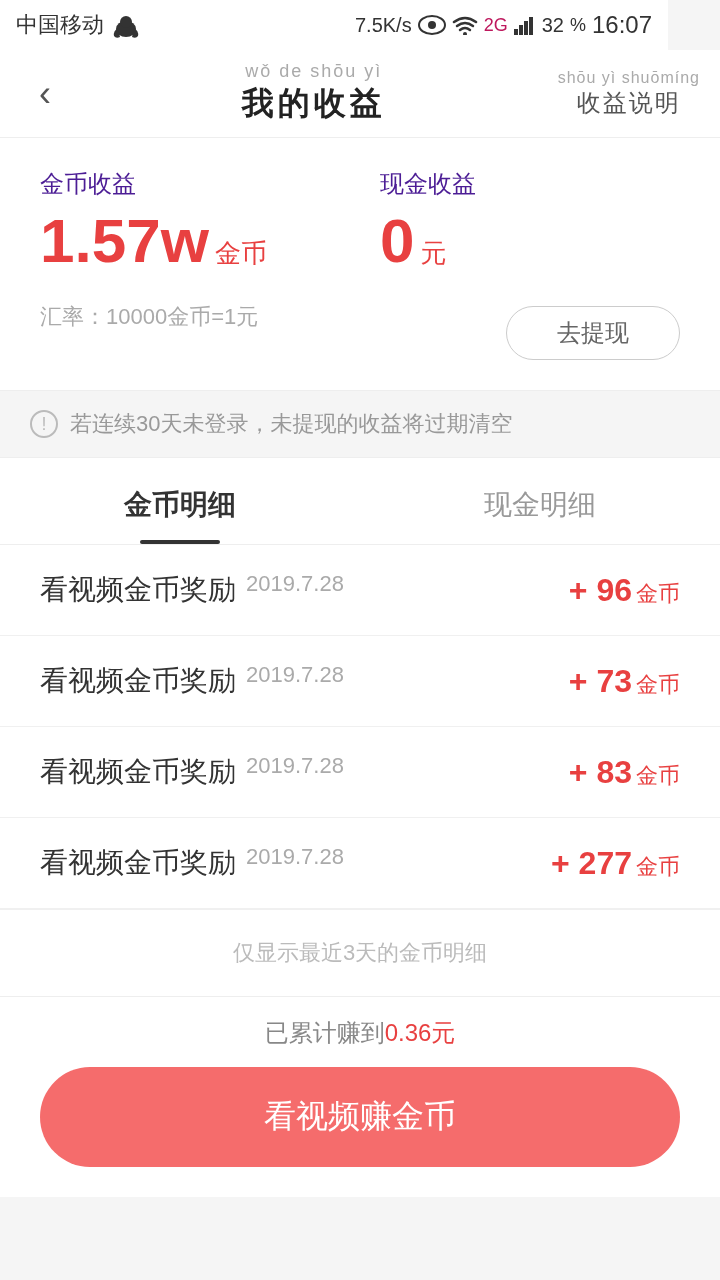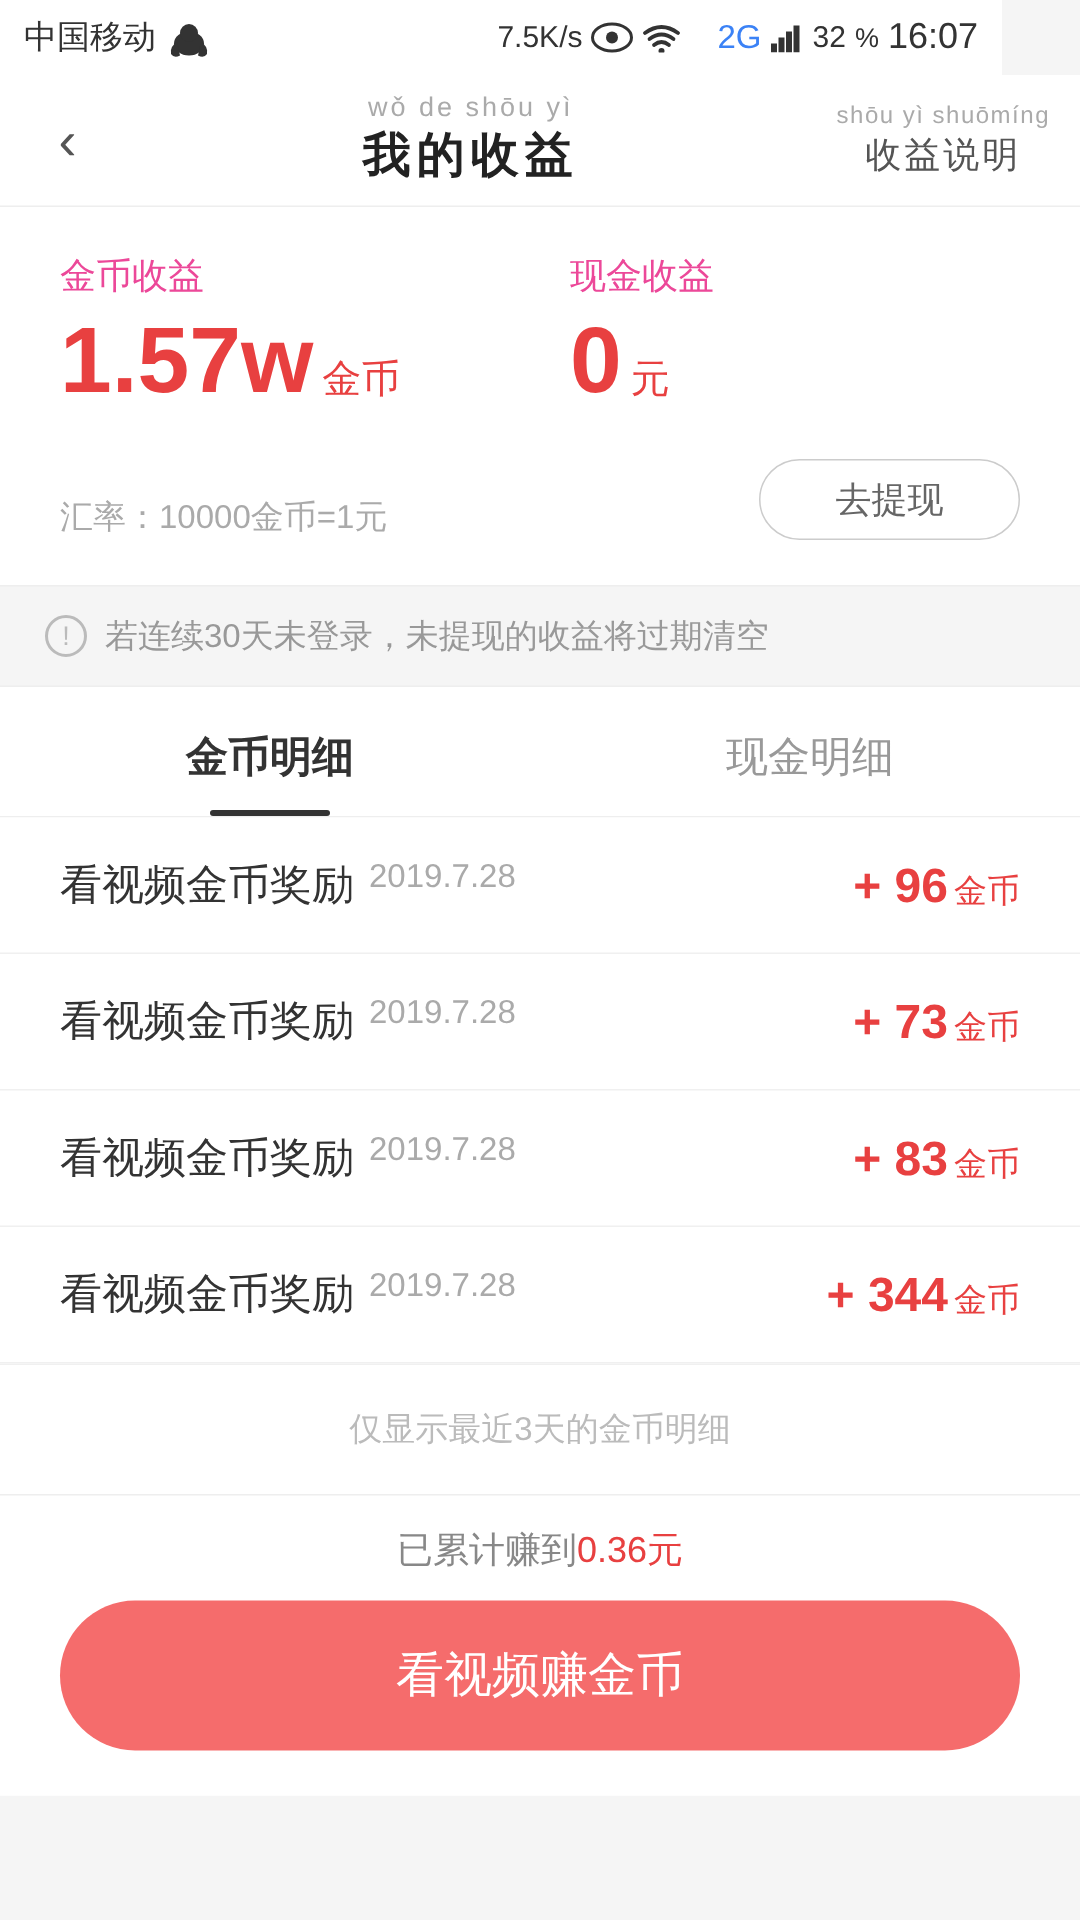--- a/index.html
+++ b/index.html
@@ -81,21 +81,21 @@
       color: #555;
       letter-spacing: 2px;
     }
 
     
     .main-content {
       background: #fff;
     }
     .earnings-label {
       font-size: 24px;
-      color: #ec4899;
+      color: #4c1d95;
       margin-bottom: 10px;
     }
     .earnings-value-row {
       display: flex;
       align-items: baseline;
       gap: 6px;
     }
     .earnings-big-num {
       font-size: 62px;
       font-weight: bold;
@@ -277,21 +277,21 @@
       <ellipse cx="14" cy="11" rx="13" ry="9" fill="none" stroke="#333" stroke-width="2"></ellipse>
       <circle cx="14" cy="11" r="4" fill="#333"></circle>
     </svg>
 
     <svg width="26" height="20" viewBox="0 0 26 20">
       <path d="M2 7 Q13 -1 24 7" fill="none" stroke="#333" stroke-width="2.5" stroke-linecap="round"></path>
       <path d="M5 11 Q13 5 21 11" fill="none" stroke="#333" stroke-width="2.5" stroke-linecap="round"></path>
       <path d="M8 15 Q13 11 18 15" fill="none" stroke="#333" stroke-width="2.5" stroke-linecap="round"></path>
       <circle cx="13" cy="19" r="2" fill="#333"></circle>
     </svg>
-    <span style="font-size:22px;color:#3b82f6;margin-left:18px;">2G</span>
+    <span style="font-size:18px;color:#be185d;">2G</span>
 
     <svg width="22" height="20" viewBox="0 0 22 20">
       <rect x="0" y="14" width="4" height="6" fill="#333"></rect>
       <rect x="5" y="10" width="4" height="10" fill="#333"></rect>
       <rect x="10" y="6" width="4" height="14" fill="#333"></rect>
       <rect x="15" y="2" width="4" height="18" fill="#333"></rect>
     </svg>
 
     <span style="font-size:20px;">32</span>
     <span style="font-size:18px;">%</span>
@@ -326,21 +326,21 @@
 
     <div style="flex:1; padding-left:40px;">
       <div class="earnings-label">现金收益</div>
       <div class="earnings-value-row">
         <span class="earnings-big-num">0</span>
         <span class="earnings-unit">元</span>
       </div>
     </div>
   </div>
 
-  <div style="background:#fff; padding: 16px 40px 30px 40px; display:flex; align-items:flex-end; justify-content:space-between;">
+  <div style="background:#fff; padding: 16px 40px 30px 40px; display:flex; align-items:flex-start; justify-content:space-between;">
     <span class="earnings-subtext">汇率：10000金币=1元</span>
     <button class="withdraw-btn">去提现</button>
   </div>
 
   <div class="warning-banner">
     <div class="warning-icon">!</div>
     <span>若连续30天未登录，未提现的收益将过期清空</span>
   </div>
 
   <div class="tab-bar">
@@ -386,21 +386,21 @@
         <span class="transaction-amount-unit">金币</span>
       </div>
     </div>
 
     <div class="transaction-item">
       <div class="transaction-left">
         <span class="transaction-title">看视频金币奖励</span>
         <span class="transaction-date">2019.7.28</span>
       </div>
       <div class="transaction-amount">
-        <span>+ 344</span>
+        <span>+ 277</span>
         <span class="transaction-amount-unit">金币</span>
       </div>
     </div>
 
   </div>
 
   <div class="footer-note">
     <span>仅显示最近3天的金币明细</span>
   </div>
 

